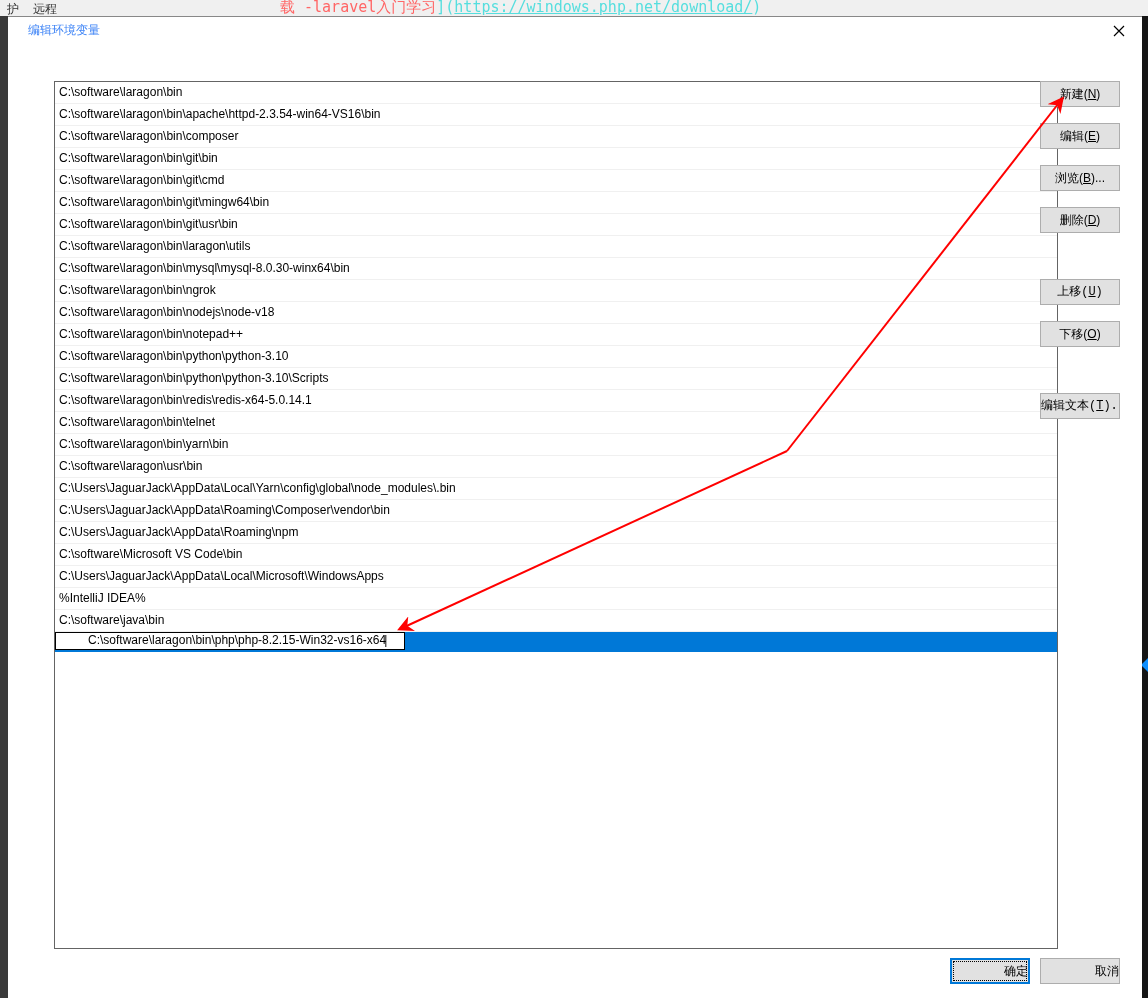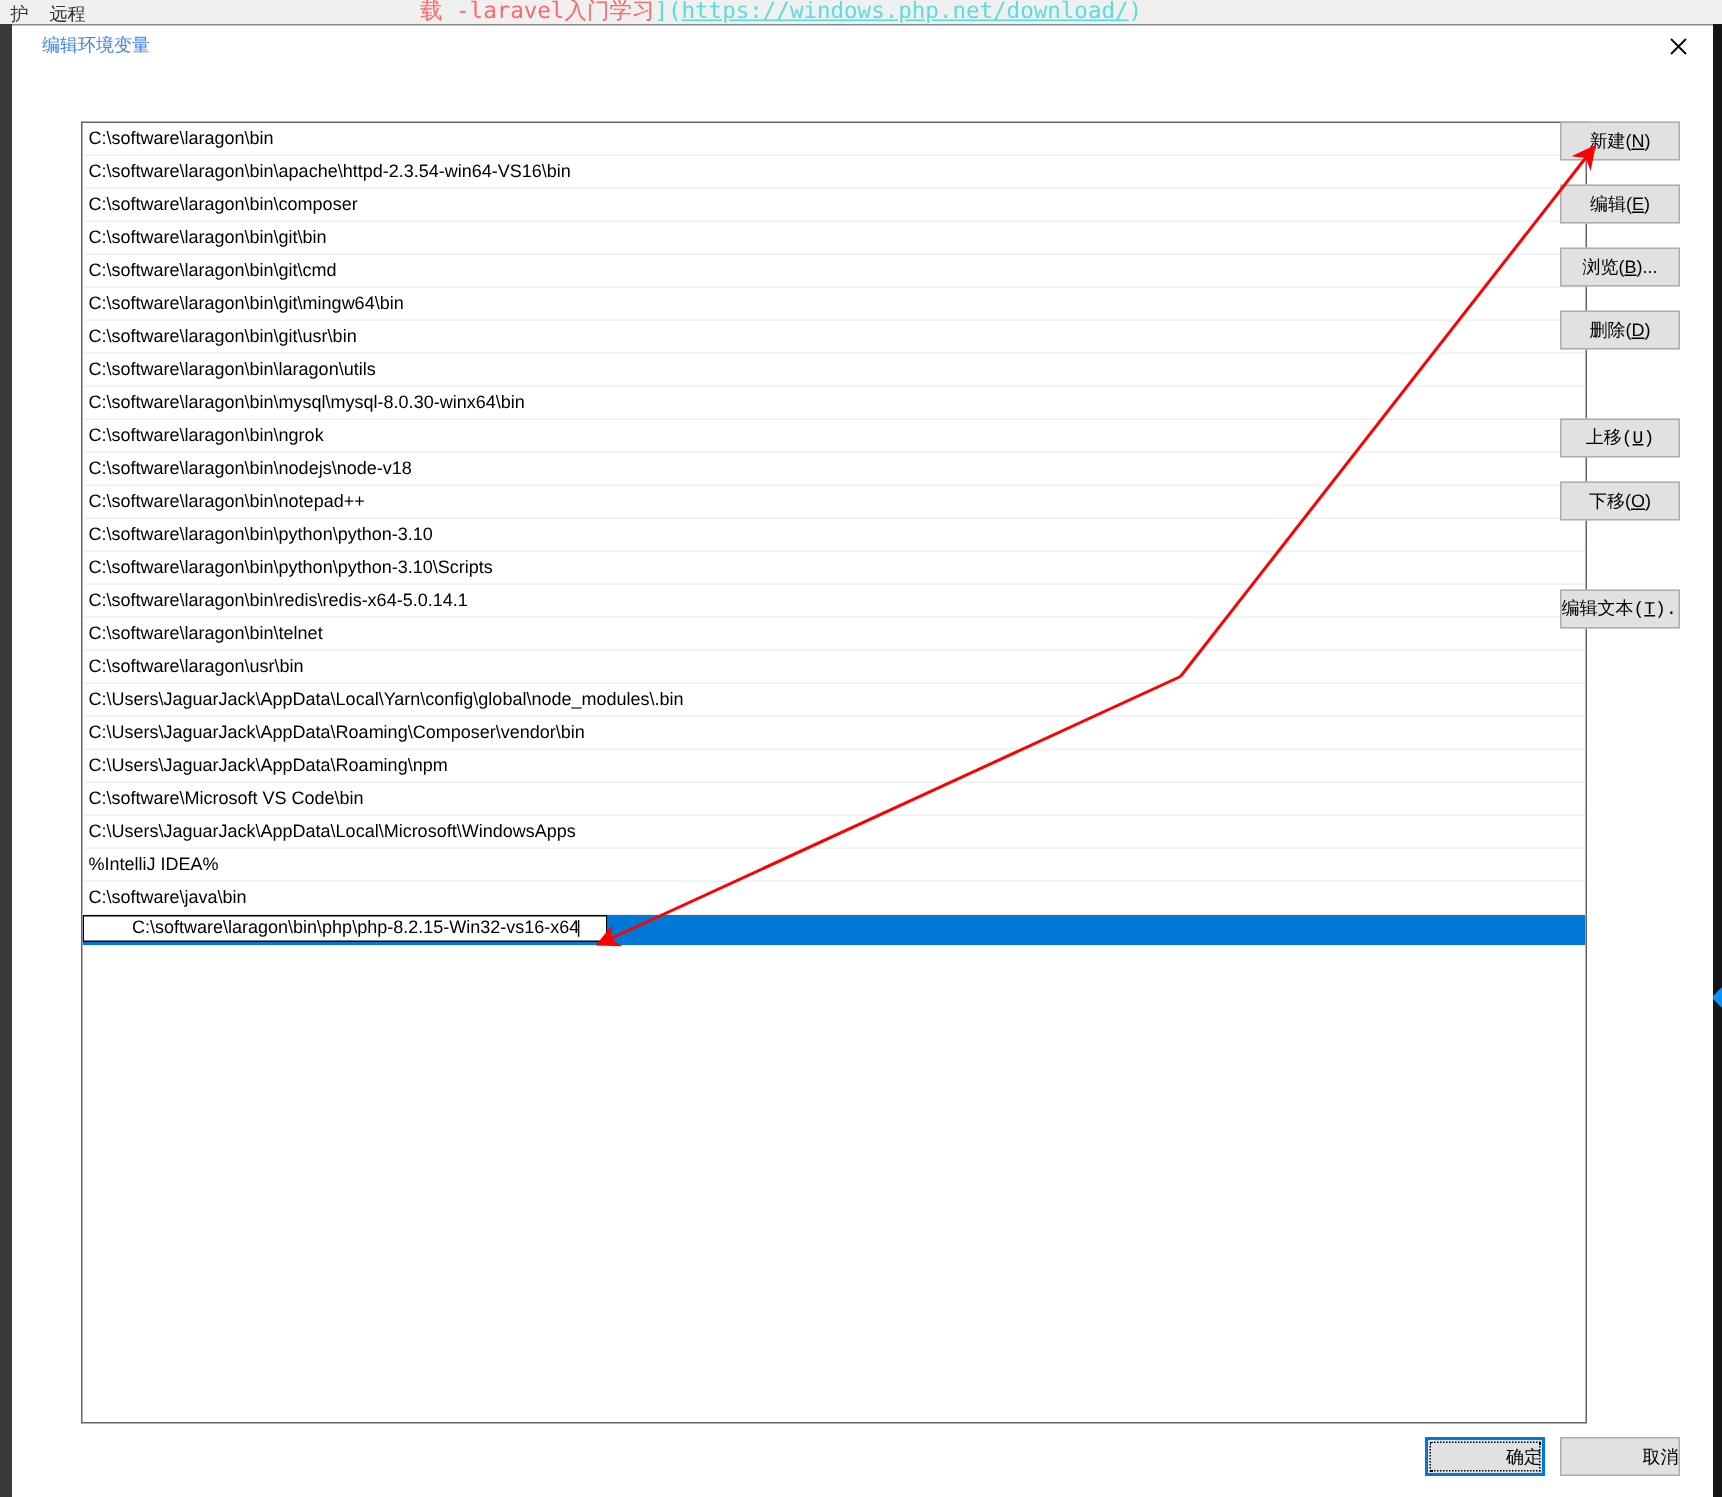--- a/index.html
+++ b/index.html
@@ -128,20 +128,21 @@
           <div class="row">C:\software\laragon\bin\git\usr\bin</div>
           <div class="row">C:\software\laragon\bin\laragon\utils</div>
           <div class="row">C:\software\laragon\bin\mysql\mysql-8.0.30-winx64\bin</div>
           <div class="row">C:\software\laragon\bin\ngrok</div>
           <div class="row">C:\software\laragon\bin\nodejs\node-v18</div>
           <div class="row">C:\software\laragon\bin\notepad++</div>
           <div class="row">C:\software\laragon\bin\python\python-3.10</div>
           <div class="row">C:\software\laragon\bin\python\python-3.10\Scripts</div>
           <div class="row">C:\software\laragon\bin\redis\redis-x64-5.0.14.1</div>
           <div class="row">C:\software\laragon\bin\telnet</div>
+          <div class="row">C:\software\laragon\bin\yarn\bin</div>
           <div class="row">C:\software\laragon\usr\bin</div>
           <div class="row">C:\Users\JaguarJack\AppData\Local\Yarn\config\global\node_modules\.bin</div>
           <div class="row">C:\Users\JaguarJack\AppData\Roaming\Composer\vendor\bin</div>
           <div class="row">C:\Users\JaguarJack\AppData\Roaming\npm</div>
           <div class="row">C:\software\Microsoft VS Code\bin</div>
           <div class="row">C:\Users\JaguarJack\AppData\Local\Microsoft\WindowsApps</div>
           <div class="row">%IntelliJ IDEA%</div>
           <div class="row">C:\software\java\bin</div>
           <div class="row edit">
             <div class="edit-field" style="width: 350px; padding-left: 32px;">C:\software\laragon\bin\php\php-8.2.15-Win32-vs16-x64<span style="margin-left: -2px;">|</span></div>

